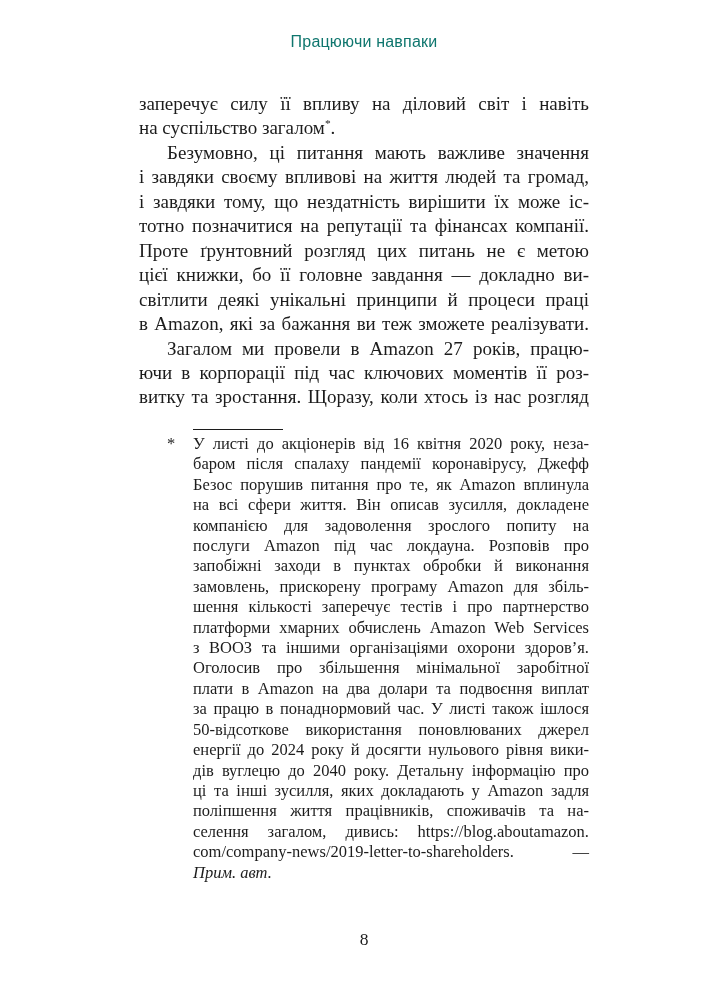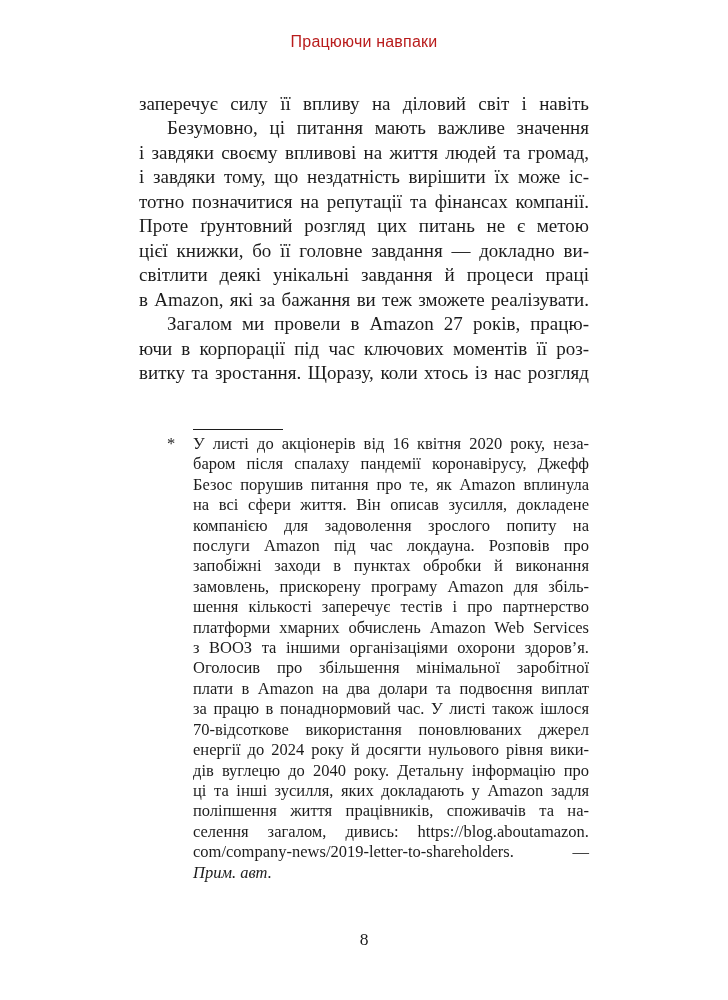--- a/index.html
+++ b/index.html
@@ -17,21 +17,21 @@
     color: #1c1c1c;
   }
   .running-header {
     position: absolute;
     top: 33px;
     left: 0;
     width: 100%;
     text-align: center;
     font-family: "Liberation Sans", sans-serif;
     font-size: 16px;
-    color: #b91c1c;
+    color: #0f766e;
     letter-spacing: 0.2px;
   }
   .body-text {
     position: absolute;
     left: 139px;
     top: 92px;
     width: 450px;
     font-size: 19px;
     line-height: 24.45px;
   }
@@ -88,29 +88,30 @@
 </head>
 <body>
 
 <div class="page">
 
   <div class="running-header">Працюючи навпаки</div>
 
   <div class="body-text">
       <div class="paragraph">
         <div class="line">заперечує силу її впливу на діловий світ і навіть</div>
+        <div class="line natural">на суспільство загалом<sup>*</sup>.</div>
       </div>
       <div class="paragraph">
         <div class="line indent">Безумовно, ці питання мають важливе значення</div>
         <div class="line">і завдяки своєму впливові на життя людей та громад,</div>
         <div class="line">і завдяки тому, що нездатність вирішити їх може іс-</div>
         <div class="line">тотно позначитися на репутації та фінансах компанії.</div>
         <div class="line">Проте ґрунтовний розгляд цих питань не є метою</div>
         <div class="line">цієї книжки, бо її головне завдання — докладно ви-</div>
-        <div class="line">світлити деякі унікальні завдання й процеси праці</div>
+        <div class="line">світлити деякі унікальні принципи й процеси праці</div>
         <div class="line">в Amazon, які за бажання ви теж зможете реалізувати.</div>
       </div>
       <div class="paragraph">
         <div class="line indent">Загалом ми провели в Amazon 27 років, працю-</div>
         <div class="line">ючи в корпорації під час ключових моментів її роз-</div>
         <div class="line">витку та зростання. Щоразу, коли хтось із нас розгляд</div>
       </div>
     </div>
 
   <div class="footnote-separator"></div>
@@ -125,21 +126,21 @@
         <div class="line">компанією для задоволення зрослого попиту на</div>
         <div class="line">послуги Amazon під час локдауна. Розповів про</div>
         <div class="line">запобіжні заходи в пунктах обробки й виконання</div>
         <div class="line">замовлень, прискорену програму Amazon для збіль-</div>
         <div class="line">шення кількості заперечує тестів і про партнерство</div>
         <div class="line">платформи хмарних обчислень Amazon Web Services</div>
         <div class="line">з ВООЗ та іншими організаціями охорони здоров’я.</div>
         <div class="line">Оголосив про збільшення мінімальної заробітної</div>
         <div class="line">плати в Amazon на два долари та подвоєння виплат</div>
         <div class="line">за працю в понаднормовий час. У листі також ішлося</div>
-        <div class="line">70-відсоткове використання поновлюваних джерел</div>
+        <div class="line">50-відсоткове використання поновлюваних джерел</div>
         <div class="line">енергії до 2024 року й досягти нульового рівня вики-</div>
         <div class="line">дів вуглецю до 2040 року. Детальну інформацію про</div>
         <div class="line">ці та інші зусилля, яких докладають у Amazon задля</div>
         <div class="line">поліпшення життя працівників, споживачів та на-</div>
         <div class="line">селення загалом, дивись: https://blog.aboutamazon.</div>
         <div class="line">com/company-news/2019-letter-to-shareholders. —</div>
       </div>
     <div class="line fn-author">Прим. авт.</div>
   </div>
 

